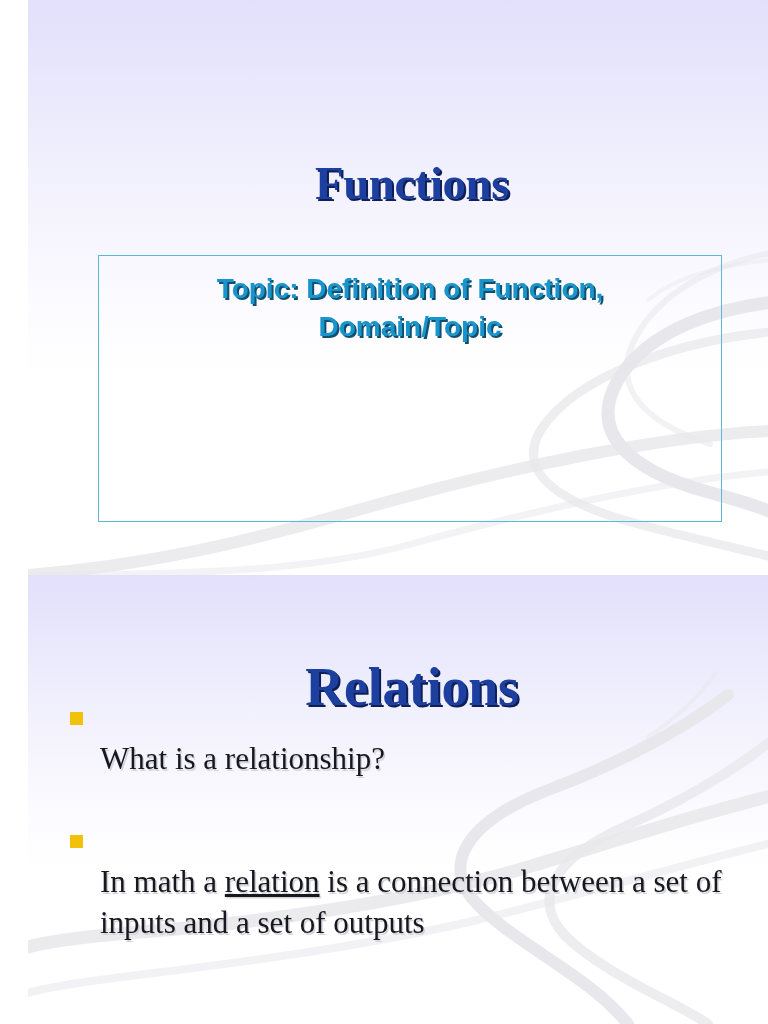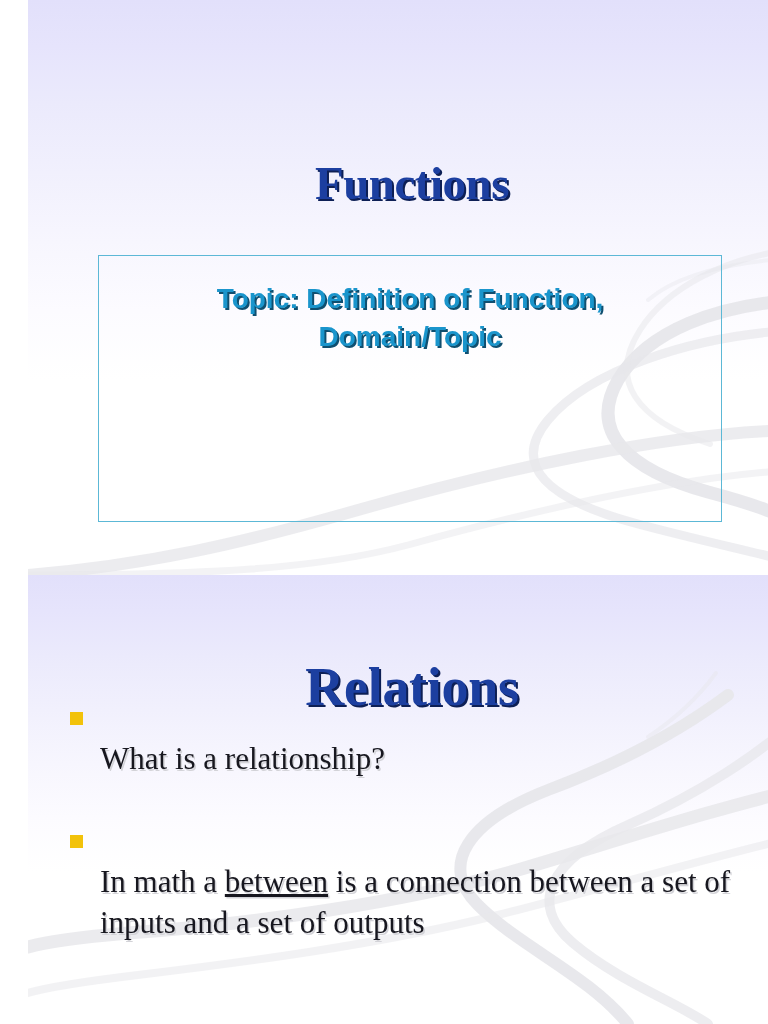--- a/index.html
+++ b/index.html
@@ -74,21 +74,21 @@
     height: 267px;
     border: 1px solid #5cb8d6;
     box-sizing: border-box;
     z-index: 2;
   }
 
   .topic-text {
     position: absolute;
     left: 0;
     right: 0;
-    top: 24px;
+    top: 14px;
     text-align: center;
     font-family: "Liberation Sans", sans-serif;
     font-weight: bold;
     font-size: 28px;
     line-height: 1.35;
     color: #1a95cc;
     text-shadow: 2px 2px 0 #0f4f70;
     padding: 0 14px;
     box-sizing: border-box;
   }
@@ -198,21 +198,21 @@
       <div class="bullet-row">
         <span class="bullet-marker"></span>
         <div class="bullet-text">
           <span>What is a relationship?</span><u></u><span></span>
         </div>
       </div>
 
       <div class="bullet-row">
         <span class="bullet-marker"></span>
         <div class="bullet-text">
-          <span>In math a </span><u>between</u><span> is a connection between a set of inputs and a set of outputs</span>
+          <span>In math a </span><u>relation</u><span> is a connection between a set of inputs and a set of outputs</span>
         </div>
       </div>
 
     </div>
 
   </section>
 
 </div>
 
 </body></html>

